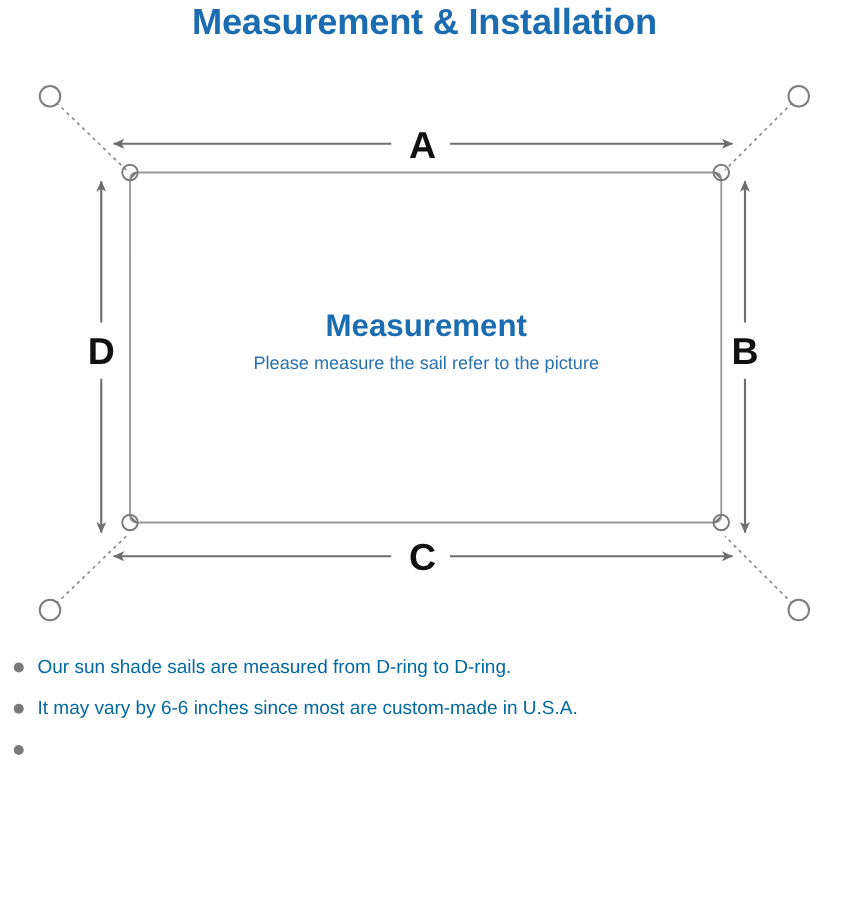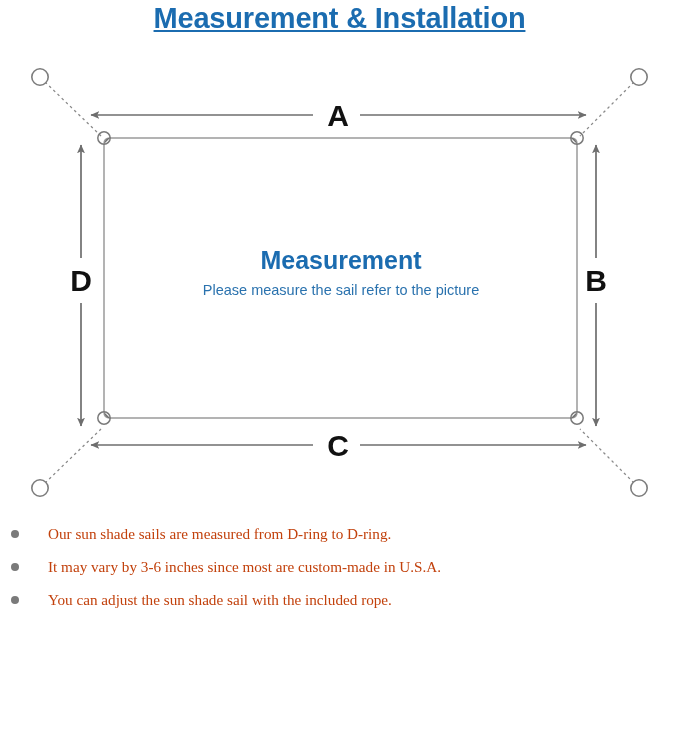--- a/index.html
+++ b/index.html
@@ -20,21 +20,20 @@
     position: absolute;
     left: 0;
     top: 2px;
     width: 679px;
     text-align: center;
     font-size: 29px;
     font-weight: bold;
     color: #1B6CB0;
     letter-spacing: -0.2px;
     white-space: nowrap;
-    text-decoration: underline;
   }
 
   
   #diagram {
     position: absolute;
     left: 0;
     top: 48px;
     width: 679px;
     height: 470px;
   }
@@ -63,27 +62,26 @@
 
   
   #notes {
     position: absolute;
     left: 0;
     top: 524px;
     width: 679px;
   }
   .note-row {
     position: relative;
-    padding-left: 48px;
+    padding-left: 30px;
     padding-right: 8px;
     margin-bottom: 13px;
-    color: #c2410c;
+    color: #0369a1;
     font-size: 15.2px;
     line-height: 1.32;
-    font-family: Liberation Serif, serif;
   }
   .note-bullet {
     position: absolute;
     left: 11px;
     top: 6px;
     width: 8px;
     height: 8px;
     border-radius: 50%;
     background: #7A7A7A;
   }
@@ -174,19 +172,18 @@
   </svg>
 </div>
 
 <div id="notes">
   <div class="note-row">
     <span class="note-bullet"></span>
     <span>Our sun shade sails are measured from D-ring to D-ring.</span>
   </div>
   <div class="note-row">
     <span class="note-bullet"></span>
-    <span>It may vary by 3-6 inches since most are custom-made in U.S.A.</span>
+    <span>It may vary by 6-6 inches since most are custom-made in U.S.A.</span>
   </div>
   <div class="note-row">
     <span class="note-bullet"></span>
-    <span>You can adjust the sun shade sail with the included rope.</span>
   </div>
 </div>
 
 </body></html>

